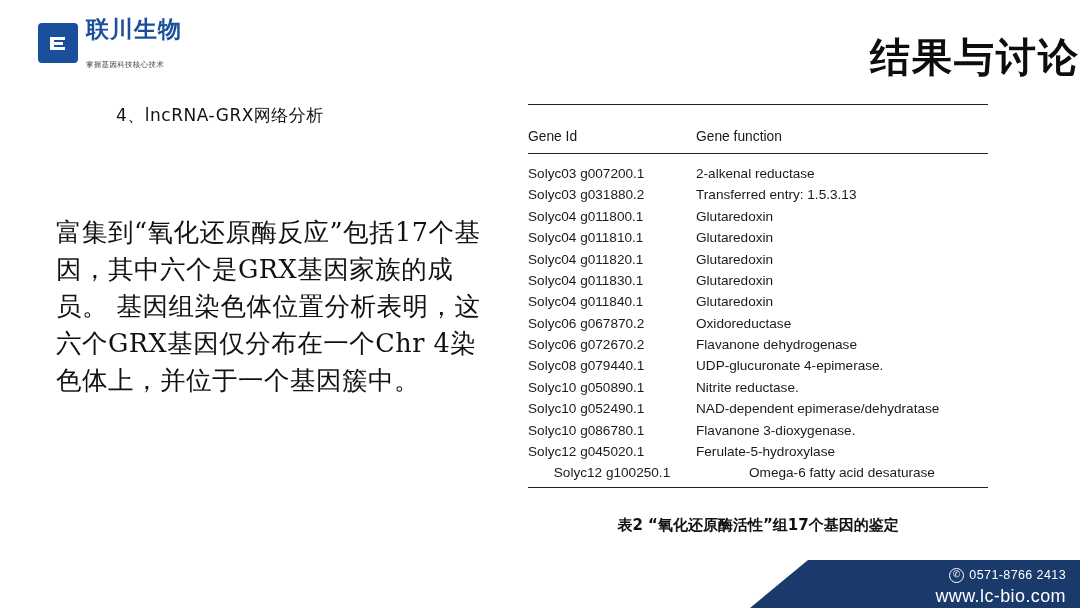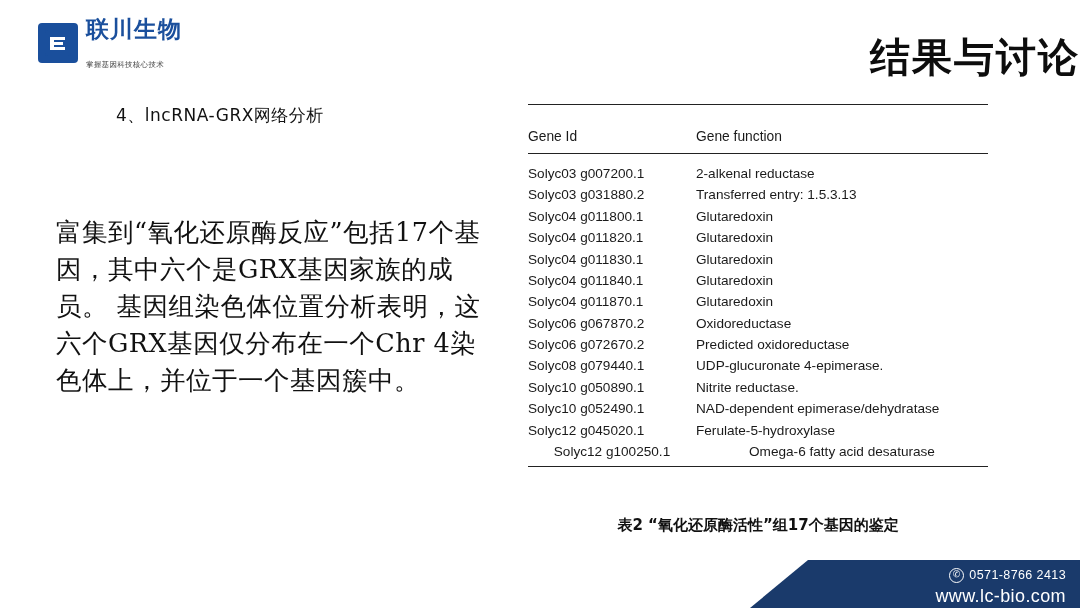--- a/index.html
+++ b/index.html
@@ -239,54 +239,58 @@
           </tr>
         <tr>
             <td class="col-id">Solyc03 g031880.2</td>
             <td>Transferred entry: 1.5.3.13</td>
           </tr>
         <tr>
             <td class="col-id">Solyc04 g011800.1</td>
             <td>Glutaredoxin</td>
           </tr>
         <tr>
+            <td class="col-id">Solyc04 g011810.1</td>
+            <td>Glutaredoxin</td>
+          </tr>
+        <tr>
             <td class="col-id">Solyc04 g011820.1</td>
             <td>Glutaredoxin</td>
           </tr>
         <tr>
             <td class="col-id">Solyc04 g011830.1</td>
             <td>Glutaredoxin</td>
           </tr>
         <tr>
             <td class="col-id">Solyc04 g011840.1</td>
-            <td>Glutaredoxin</td>
-          </tr>
-        <tr>
-            <td class="col-id">Solyc04 g011870.1</td>
             <td>Glutaredoxin</td>
           </tr>
         <tr>
             <td class="col-id">Solyc06 g067870.2</td>
             <td>Oxidoreductase</td>
           </tr>
         <tr>
             <td class="col-id">Solyc06 g072670.2</td>
-            <td>Predicted oxidoreductase</td>
+            <td>Flavanone dehydrogenase</td>
           </tr>
         <tr>
             <td class="col-id">Solyc08 g079440.1</td>
             <td>UDP-glucuronate 4-epimerase.</td>
           </tr>
         <tr>
             <td class="col-id">Solyc10 g050890.1</td>
             <td>Nitrite reductase.</td>
           </tr>
         <tr>
             <td class="col-id">Solyc10 g052490.1</td>
             <td>NAD-dependent epimerase/dehydratase</td>
+          </tr>
+        <tr>
+            <td class="col-id">Solyc10 g086780.1</td>
+            <td>Flavanone 3-dioxygenase.</td>
           </tr>
         <tr>
             <td class="col-id">Solyc12 g045020.1</td>
             <td>Ferulate-5-hydroxylase</td>
           </tr>
         <tr>
             <td class="col-id">Solyc12 g100250.1</td>
             <td>Omega-6 fatty acid desaturase</td>
           </tr>
       </tbody>

